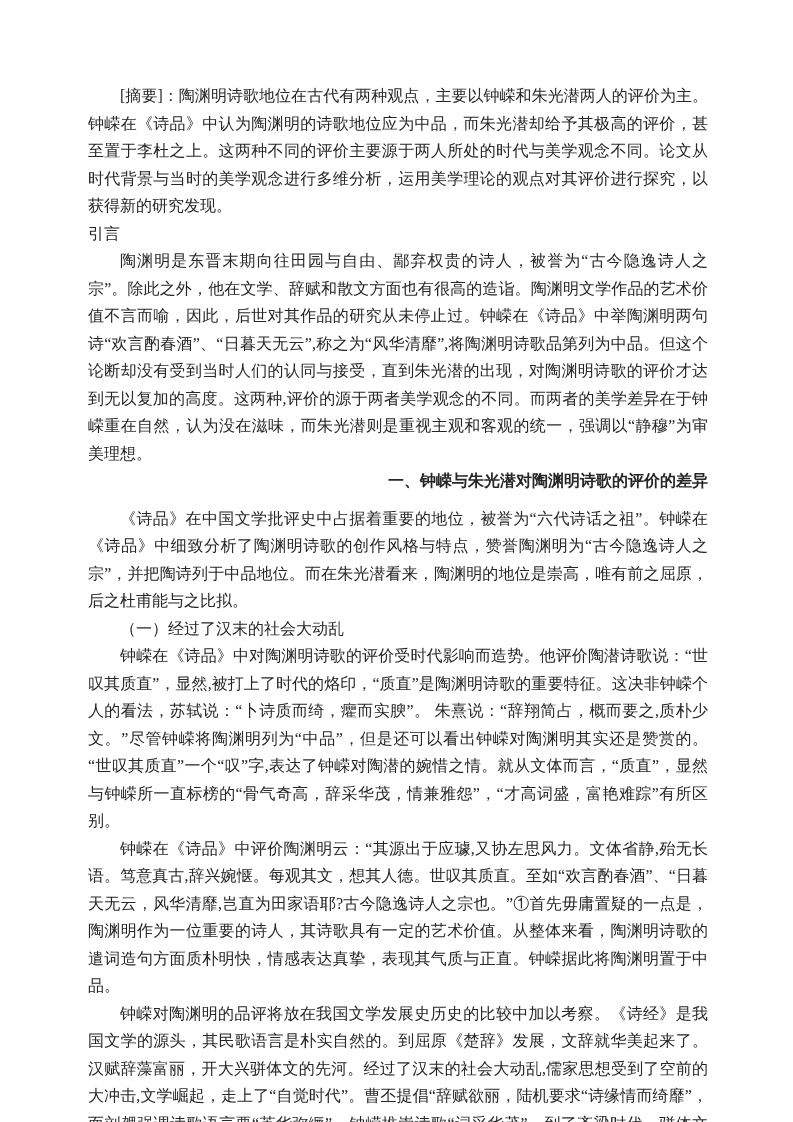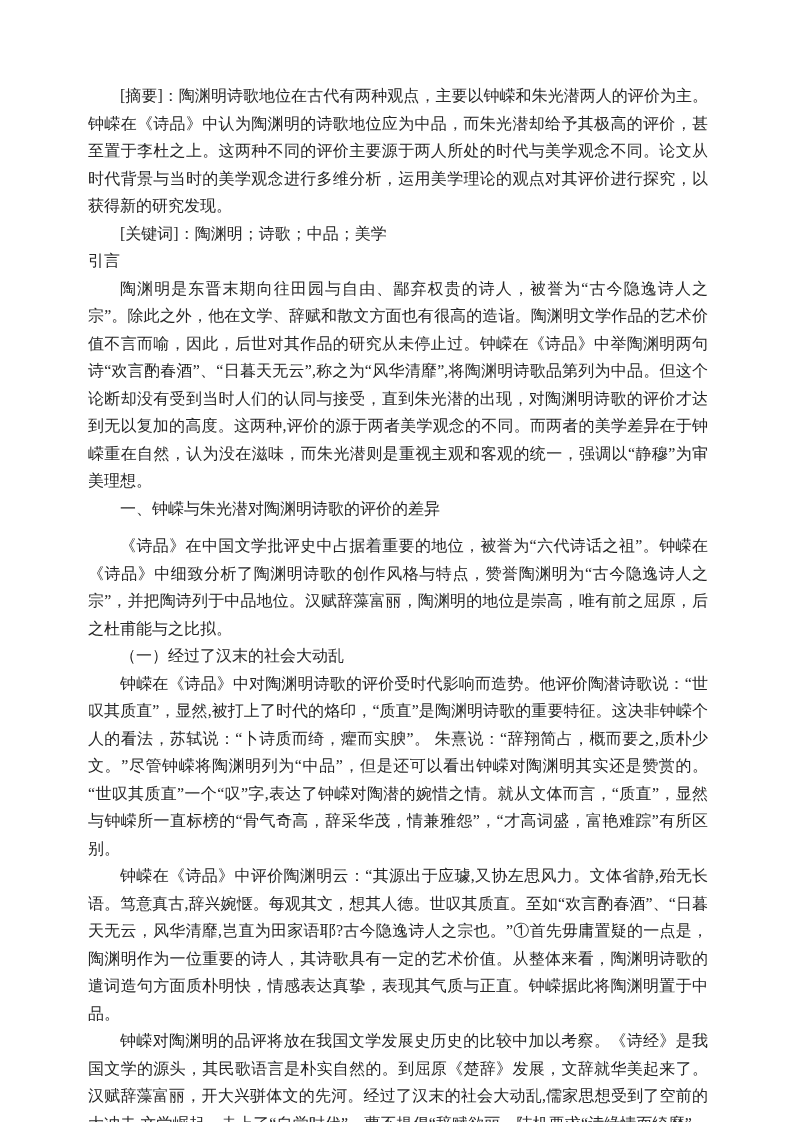--- a/index.html
+++ b/index.html
@@ -30,46 +30,46 @@
   .heading-center {
     margin: 0;
     text-align: left;
     text-indent: 0;
     font-size: 16px;
     font-weight: normal;
   }
   .heading-section {
     margin: 0 0 10px 0;
     text-indent: 2em;
-    font-weight: normal;
+    font-weight: bold;
     font-size: 16px;
+    text-align: right;
   }
   .heading-sub {
     margin: 0;
     text-indent: 2em;
     font-weight: normal;
     font-size: 16px;
   }
 </style>
 </head>
 <body>
 
 <div class="page">
 
   <p class="para">[摘要]：陶渊明诗歌地位在古代有两种观点，主要以钟嵘和朱光潜两人的评价为主。钟嵘在《诗品》中认为陶渊明的诗歌地位应为中品，而朱光潜却给予其极高的评价，甚至置于李杜之上。这两种不同的评价主要源于两人所处的时代与美学观念不同。论文从时代背景与当时的美学观念进行多维分析，运用美学理论的观点对其评价进行探究，以获得新的研究发现。</p>
 
-  <p class="para">[关键词]：陶渊明；诗歌；中品；美学</p>
 
   <h2 class="heading-center">引言</h2>
 
   <p class="para">陶渊明是东晋末期向往田园与自由、鄙弃权贵的诗人，被誉为“古今隐逸诗人之宗”。除此之外，他在文学、辞赋和散文方面也有很高的造诣。陶渊明文学作品的艺术价值不言而喻，因此，后世对其作品的研究从未停止过。钟嵘在《诗品》中举陶渊明两句诗“欢言酌春酒”、“日暮天无云”,称之为“风华清靡”,将陶渊明诗歌品第列为中品。但这个论断却没有受到当时人们的认同与接受，直到朱光潜的出现，对陶渊明诗歌的评价才达到无以复加的高度。这两种,评价的源于两者美学观念的不同。而两者的美学差异在于钟嵘重在自然，认为没在滋味，而朱光潜则是重视主观和客观的统一，强调以“静穆”为审美理想。</p>
 
   <h3 class="heading-section">一、钟嵘与朱光潜对陶渊明诗歌的评价的差异</h3>
 
-  <p class="para">《诗品》在中国文学批评史中占据着重要的地位，被誉为“六代诗话之祖”。钟嵘在《诗品》中细致分析了陶渊明诗歌的创作风格与特点，赞誉陶渊明为“古今隐逸诗人之宗”，并把陶诗列于中品地位。汉赋辞藻富丽，陶渊明的地位是崇高，唯有前之屈原，后之杜甫能与之比拟。</p>
+  <p class="para">《诗品》在中国文学批评史中占据着重要的地位，被誉为“六代诗话之祖”。钟嵘在《诗品》中细致分析了陶渊明诗歌的创作风格与特点，赞誉陶渊明为“古今隐逸诗人之宗”，并把陶诗列于中品地位。而在朱光潜看来，陶渊明的地位是崇高，唯有前之屈原，后之杜甫能与之比拟。</p>
 
   <h4 class="heading-sub">（一）经过了汉末的社会大动乱</h4>
 
   <p class="para">钟嵘在《诗品》中对陶渊明诗歌的评价受时代影响而造势。他评价陶潜诗歌说：“世叹其质直”，显然,被打上了时代的烙印，“质直”是陶渊明诗歌的重要特征。这决非钟嵘个人的看法，苏轼说：“卜诗质而绮，癯而实腴”。 朱熹说：“辞翔简占，概而要之,质朴少文。”尽管钟嵘将陶渊明列为“中品”，但是还可以看出钟嵘对陶渊明其实还是赞赏的。“世叹其质直”一个“叹”字,表达了钟嵘对陶潜的婉惜之情。就从文体而言，“质直”，显然与钟嵘所一直标榜的“骨气奇高，辞采华茂，情兼雅怨”，“才高词盛，富艳难踪”有所区别。</p>
 
   <p class="para">钟嵘在《诗品》中评价陶渊明云：“其源出于应璩,又协左思风力。文体省静,殆无长语。笃意真古,辞兴婉惬。每观其文，想其人德。世叹其质直。至如“欢言酌春酒”、“日暮天无云，风华清靡,岂直为田家语耶?古今隐逸诗人之宗也。”①首先毋庸置疑的一点是，陶渊明作为一位重要的诗人，其诗歌具有一定的艺术价值。从整体来看，陶渊明诗歌的遣词造句方面质朴明快，情感表达真挚，表现其气质与正直。钟嵘据此将陶渊明置于中品。</p>
 
   <p class="para">钟嵘对陶渊明的品评将放在我国文学发展史历史的比较中加以考察。《诗经》是我国文学的源头，其民歌语言是朴实自然的。到屈原《楚辞》发展，文辞就华美起来了。汉赋辞藻富丽，开大兴骈体文的先河。经过了汉末的社会大动乱,儒家思想受到了空前的大冲击,文学崛起，走上了“自觉时代”。曹丕提倡“辞赋欲丽，陆机要求“诗缘情而绮靡”，而刘勰强调诗歌语言要“英华弥缛”，钟嵘推崇诗歌“词采华茂”，到了齐梁时代，骈体文达到了顶峰，文学创作倾向“文风华靡”，华美的词藻成为一种迁客骚人追求的风尚。与此同时，人们的审美情趣也发生了变化，被雍容华美所取代，也成为文学批评的标准。</p>
 
 </div>

